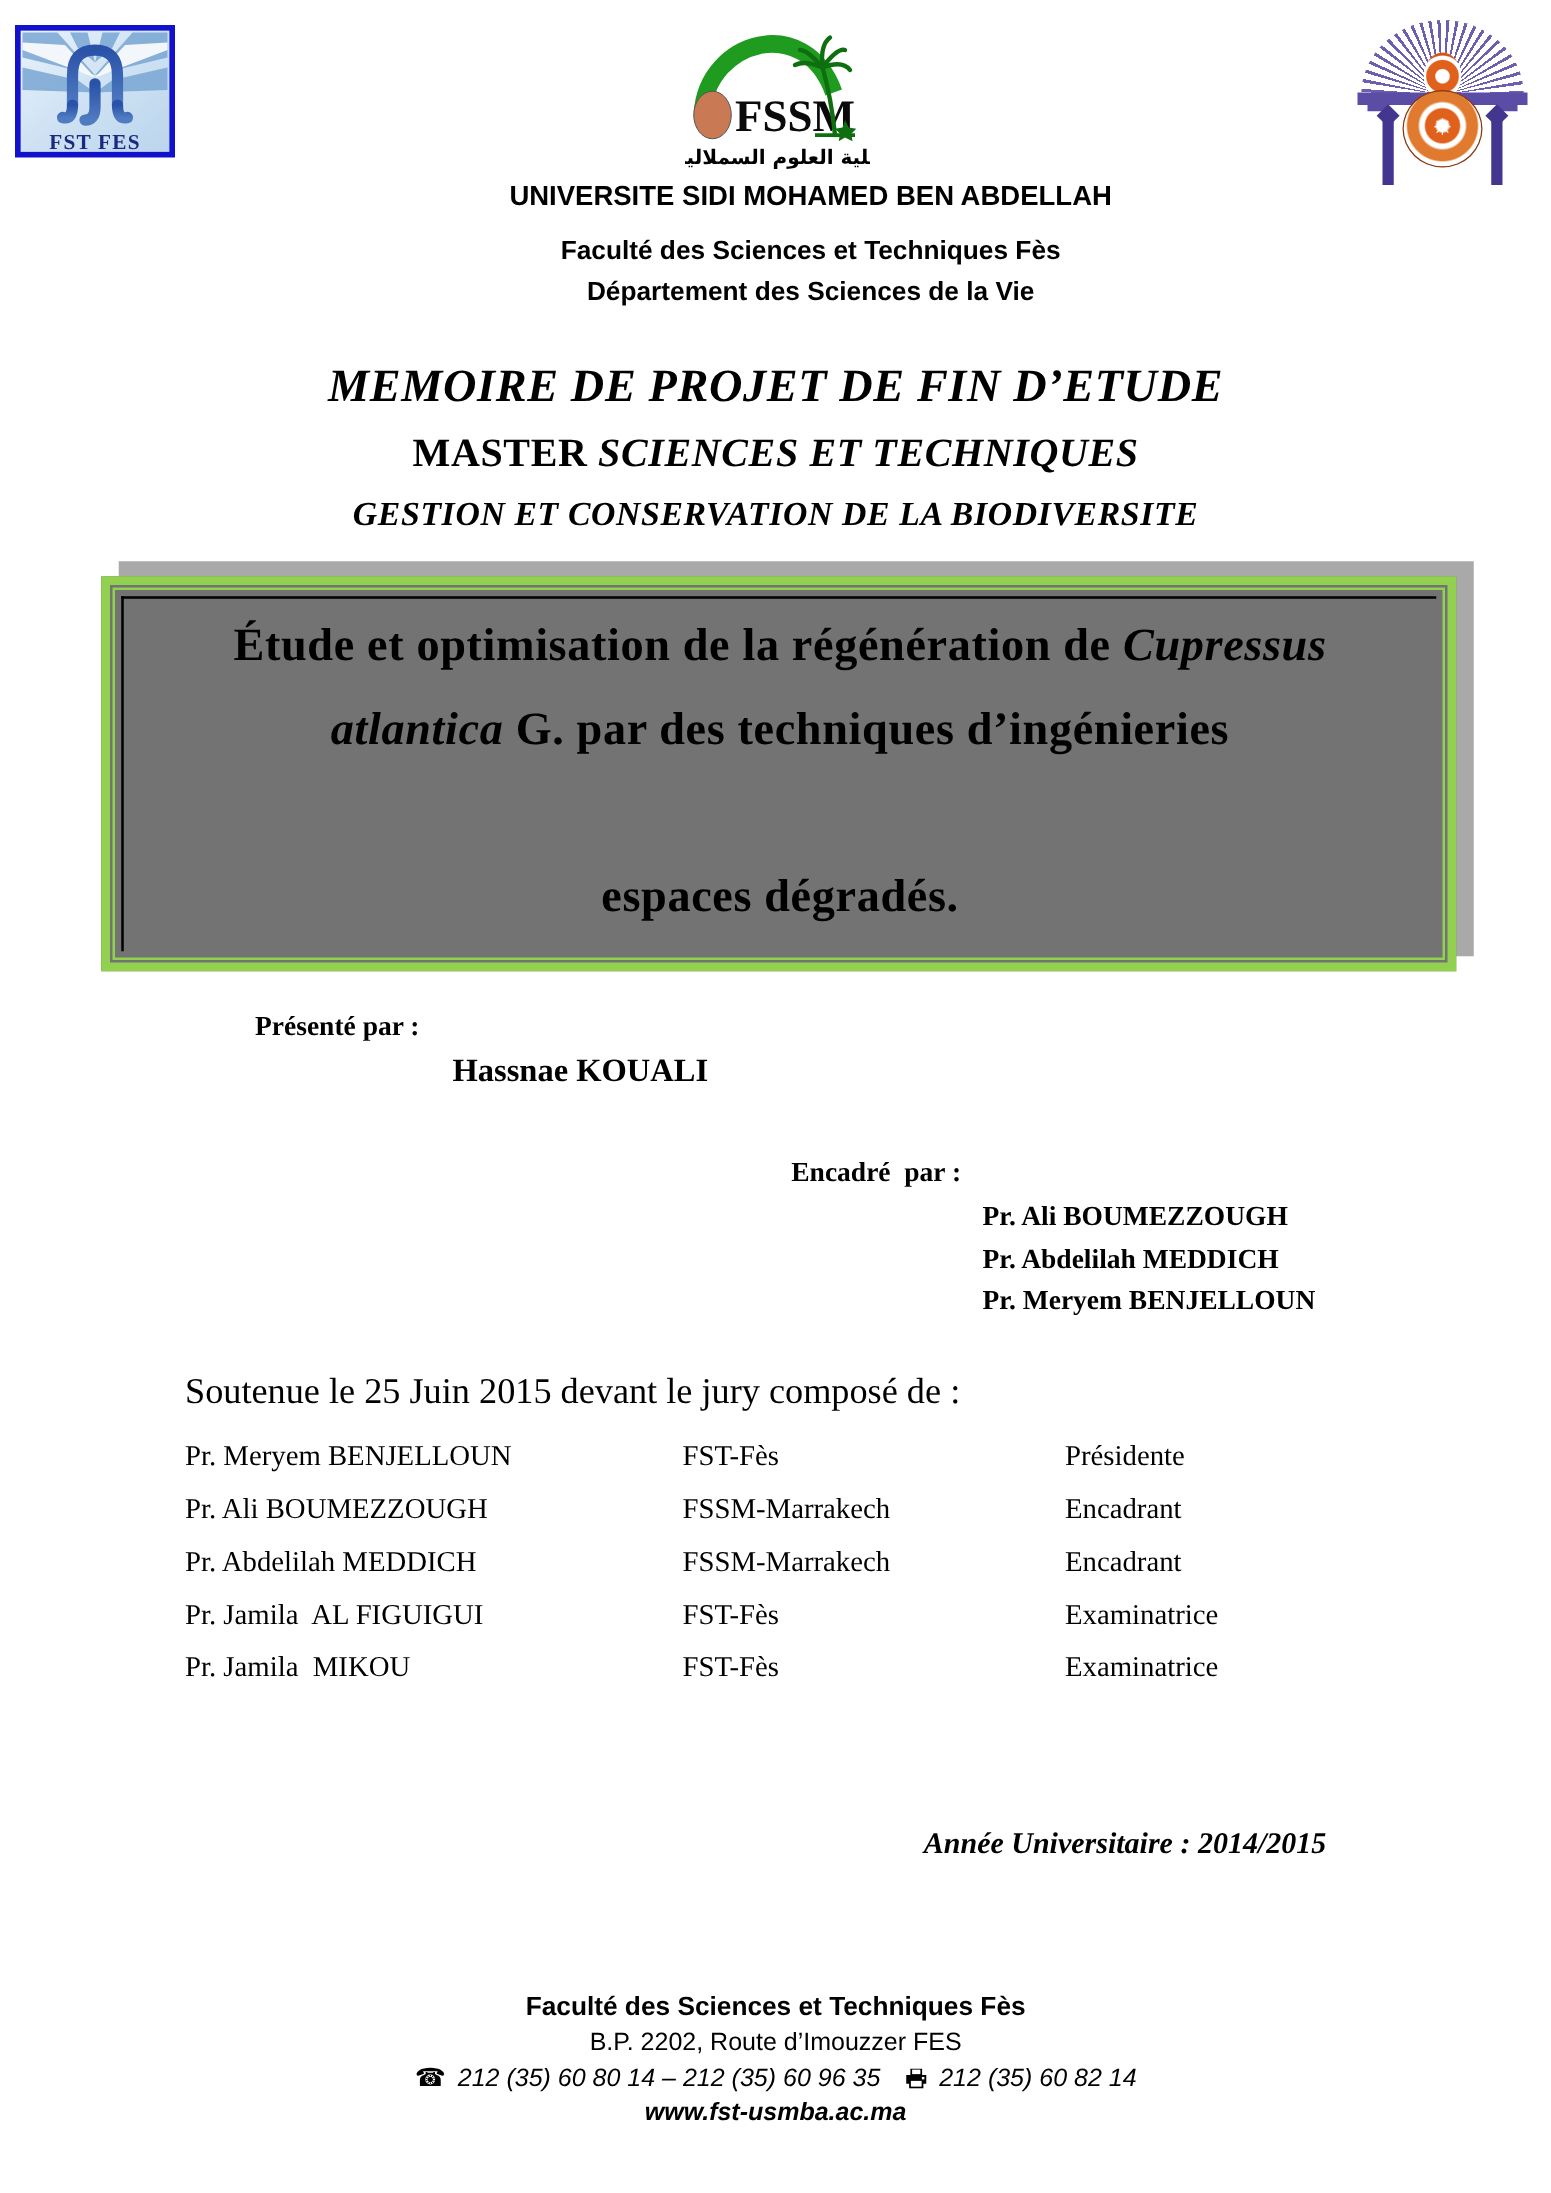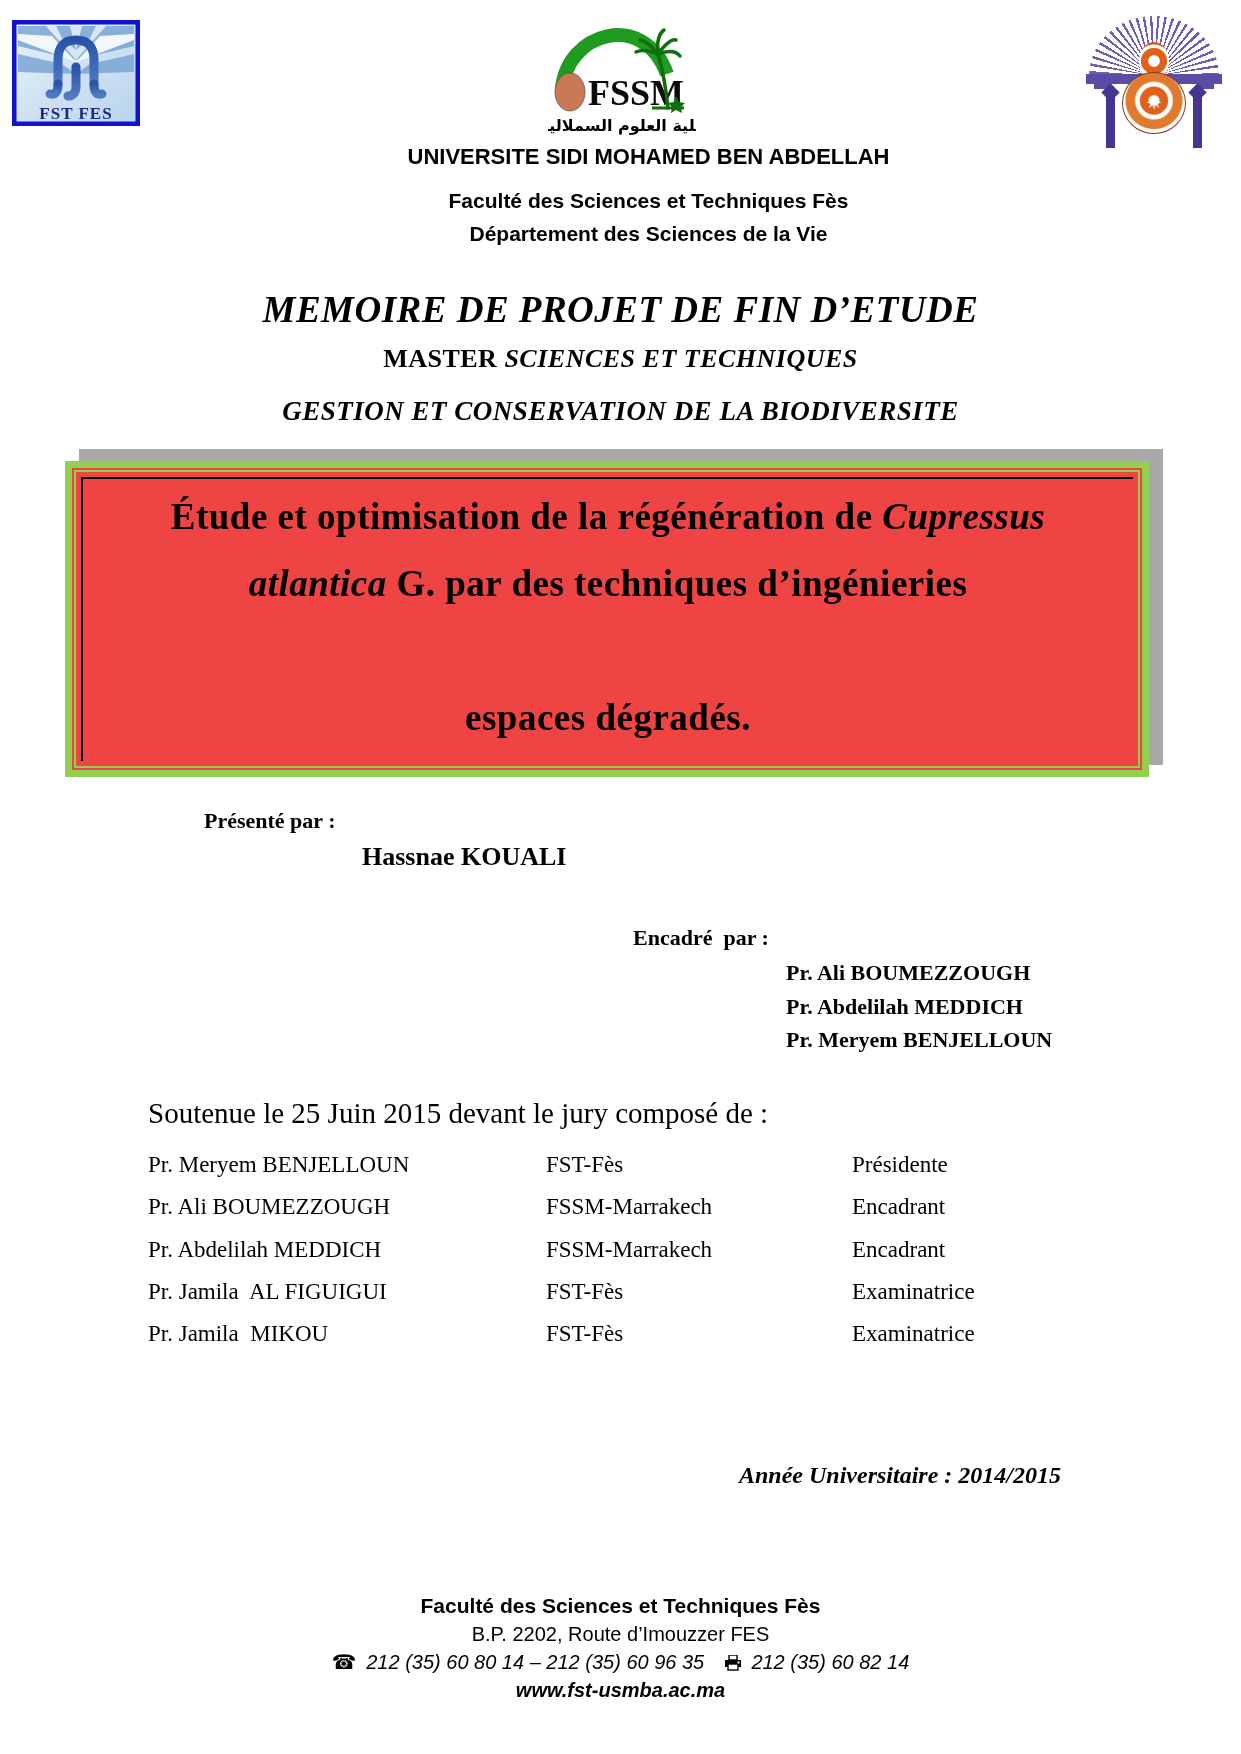--- a/index.html
+++ b/index.html
@@ -33,27 +33,27 @@
   
   .hline{position:absolute;left:0;width:1241px;text-align:center;
     font-family:"Liberation Sans",sans-serif;font-weight:bold;margin-left:28px;}
   .h1{top:144px;font-size:22px;}
   .h2{top:189px;font-size:21px;}
   .h3{top:222px;font-size:21px;}
 
   .cline{position:absolute;left:0;width:1241px;text-align:center;
     font-family:"Liberation Serif",serif;font-weight:bold;letter-spacing:.5px;}
   .memoire{top:288px;font-size:37px;font-style:italic;}
-  .master{top:344px;font-size:26px;}
+  .master{top:344px;font-size:32px;}
   .master .it{font-style:italic;}
   .gestion{top:396px;font-size:27px;font-style:italic;}
 
   
-  .tb-outer{position:absolute;left:65px;top:461px;width:1084px;height:316px;
-    background:#ef4444;border:7px solid #92d050;box-shadow:14px -12px 0 #a9a9a9;}
+  .tb-outer{position:absolute;left:81px;top:461px;width:1084px;height:316px;
+    background:#737373;border:7px solid #92d050;box-shadow:14px -12px 0 #a9a9a9;}
   .tb-mid{position:absolute;inset:2px;border:2px solid #92d050;}
   .tb-content{position:absolute;inset:5px;border-top:2px solid #000;border-left:2px solid #000;}
   .title-text{margin-top:4px;text-align:center;font-size:37px;line-height:67px;
     font-weight:bold;font-family:"Liberation Serif",serif;letter-spacing:.5px;}
   .title-text .it{font-style:italic;}
 
   
   .presented-label{position:absolute;left:204px;top:808px;font-size:22px;font-weight:bold;}
   .presented-name{position:absolute;left:362px;top:842px;font-size:26px;font-weight:bold;}
   .encadre-label{position:absolute;left:633px;top:925px;font-size:22px;font-weight:bold;white-space:pre;}

